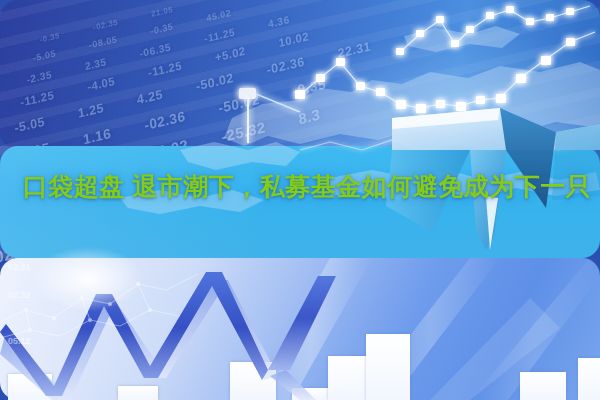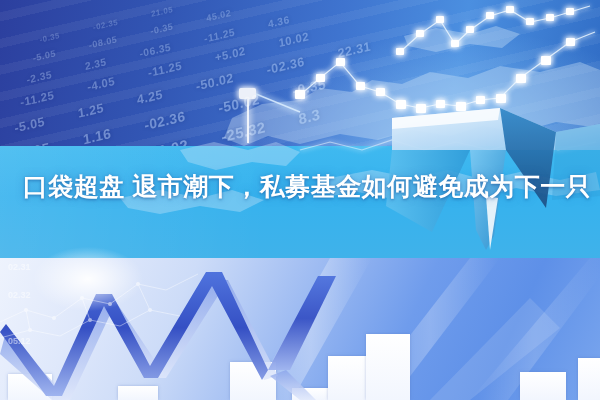--- a/index.html
+++ b/index.html
@@ -1,21 +1,21 @@
 <!DOCTYPE html>
 <html><head>
 <meta charset="utf-8">
 <style>
   html,body{margin:0;padding:0;background:#000;}
   #stage{
     position:relative;width:600px;height:400px;overflow:hidden;
     font-family:"Liberation Sans","DejaVu Sans",sans-serif;
     background:#2b4fb0;
   }
-  .layer{position:absolute;inset:0;}
+  .layer{position:absolute;inset:0;border-radius:18px;}
 
   
   #topfield{
     height:150px;top:0;
     background:
       linear-gradient(100deg,#2c3f9e 0%,#3257b5 28%,#3f74cf 55%,#4b8fe0 75%,#2f6bc4 100%);
   }
   #topfield:after{
     content:"";position:absolute;inset:0;
     background:radial-gradient(ellipse 300px 160px at 78% 95%,rgba(160,215,255,.55),rgba(160,215,255,0) 70%);
@@ -47,21 +47,21 @@
 
   
   #bottom{top:258px;height:142px;
     background:linear-gradient(115deg,#eef3fd 0%,#dfe8fb 16%,#cddcf8 30%,#9fbcf2 48%,#6f9cec 66%,#5e90e8 82%,#7aa6ee 100%);}
   .botbars{position:absolute;bottom:0;}
   .bar{position:absolute;bottom:0;background:linear-gradient(180deg,#ffffff,#f2f6fe);
        box-shadow:0 0 3px rgba(80,110,180,.35);}
 
   
   #title{position:absolute;left:0;right:0;top:170px;text-align:center;
-    color:#ffffff;font-weight:700;z-index:40;
+    color:#84cc16;font-weight:700;z-index:40;
     text-shadow:0 1px 3px rgba(20,70,140,.55),0 0 10px rgba(30,90,170,.35);margin-left:14px;}
   #title .l1{display:block;font-size:25px;line-height:32px;letter-spacing:.5px;}
   #title .l2{display:block;font-size:25px;line-height:34px;letter-spacing:.5px;}
 </style>
 </head>
 <body>
 
 <div id="stage">
 
   <div class="layer" id="topfield">

